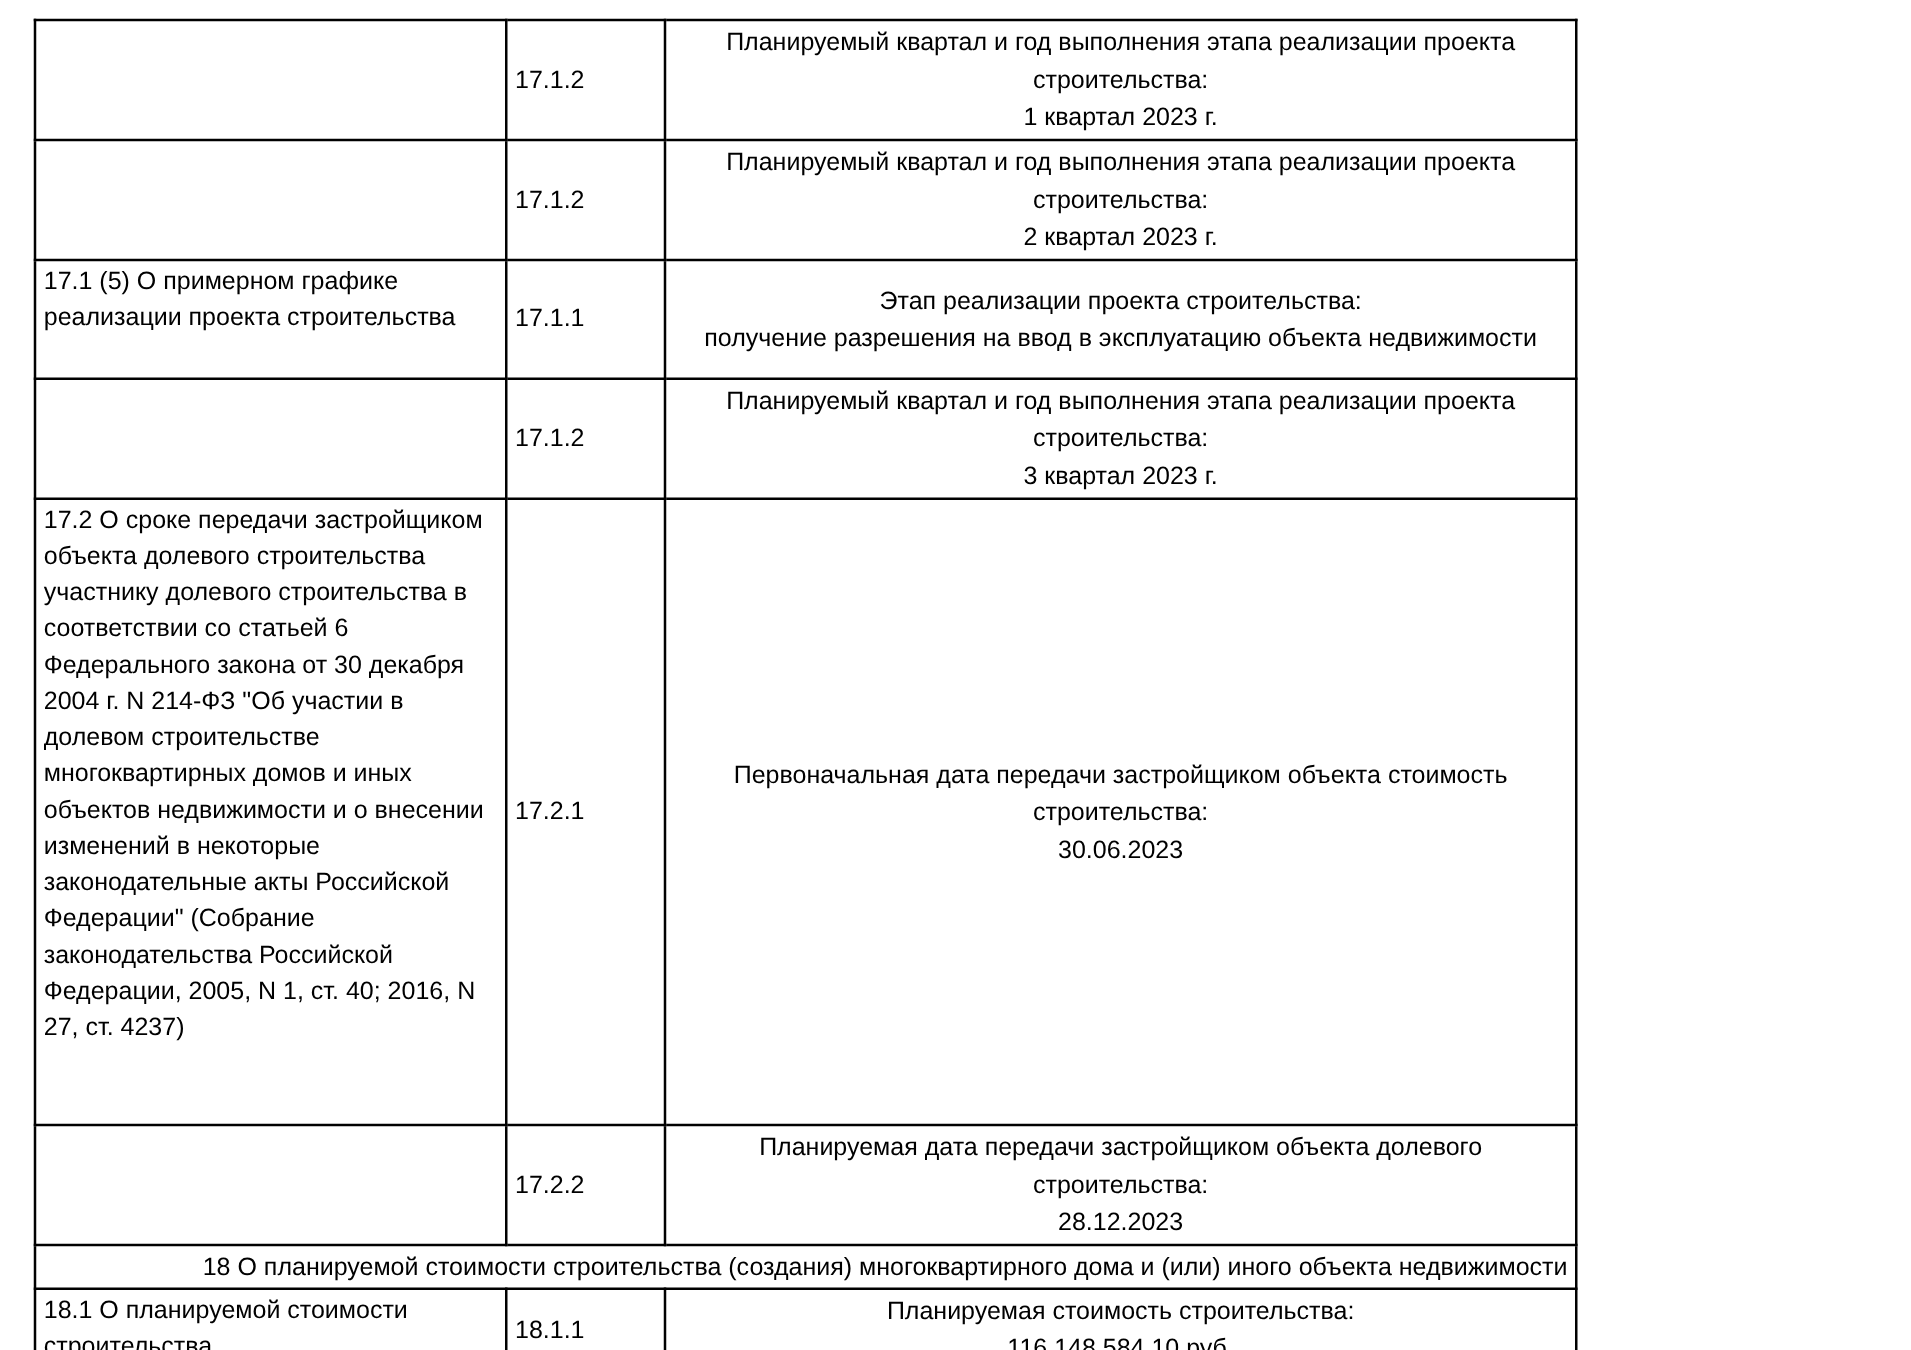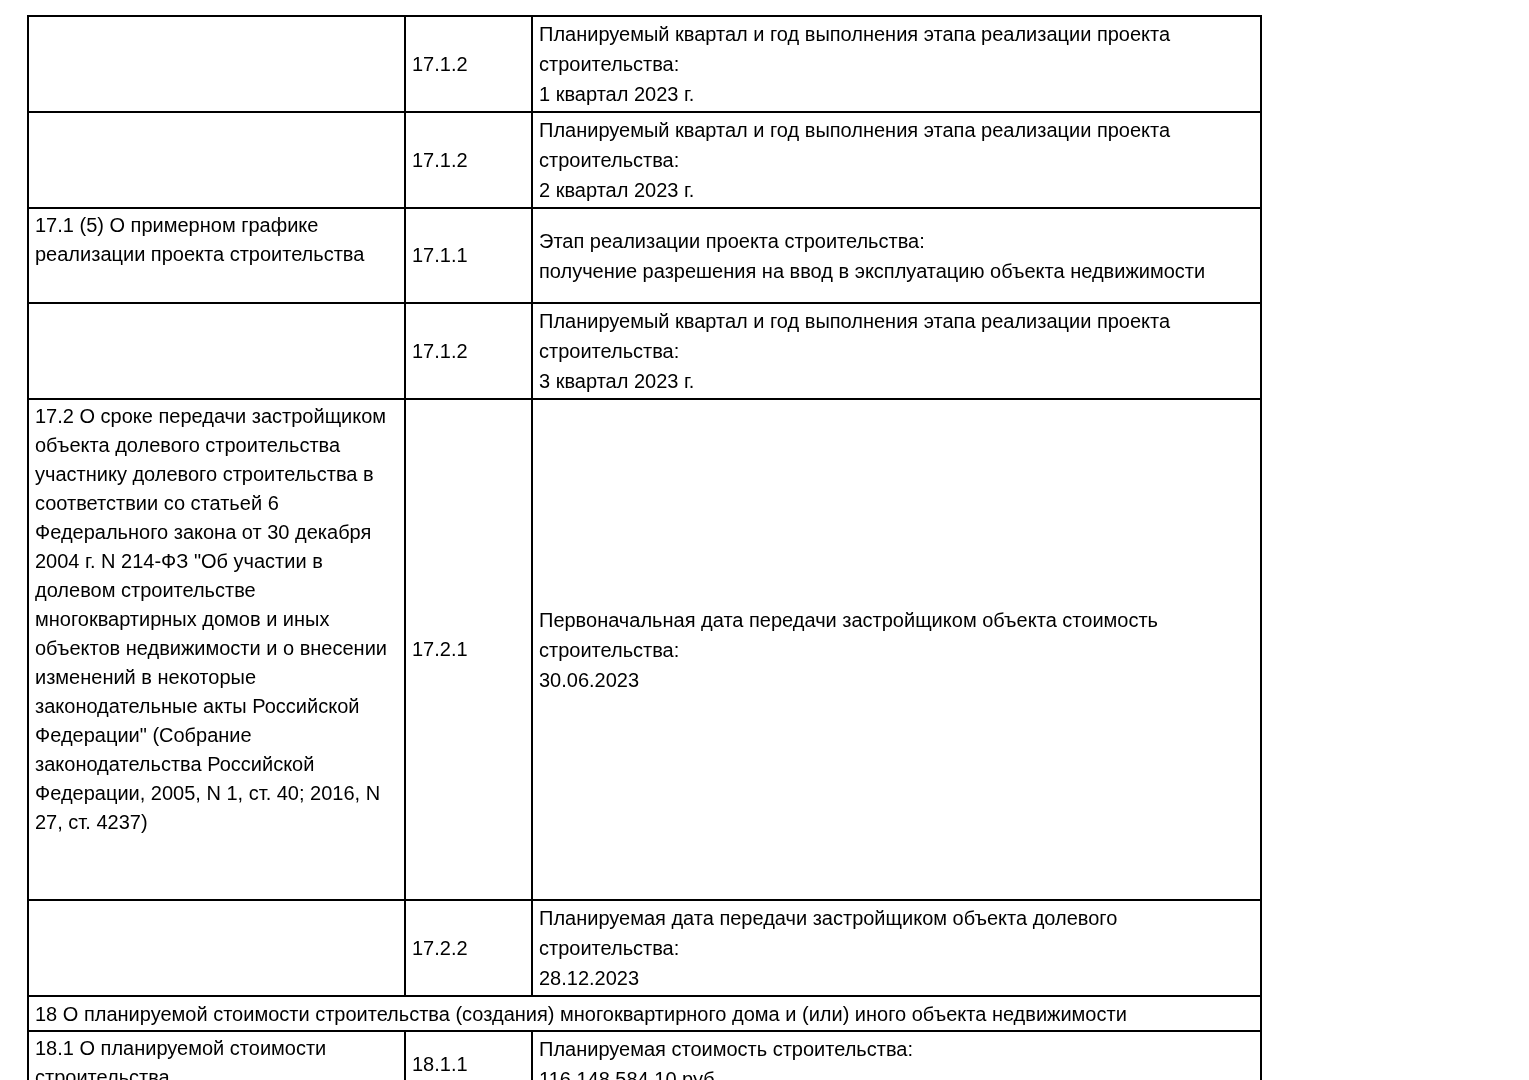--- a/index.html
+++ b/index.html
@@ -19,22 +19,22 @@
     padding-left: 28px;
   }
   table.doc td {
     border: 2px solid #000000;
     padding: 2px 6px;
     font-size: 20px;
     overflow: hidden;
   }
   td.c1 { vertical-align: top; line-height: 29px; }
   td.c2 { vertical-align: middle; line-height: 29px; }
-  td.c3 { vertical-align: middle; line-height: 30px; }
-  td.hdr { vertical-align: middle; line-height: 26px; }
+  td.c3 { vertical-align: middle; line-height: 30px; text-align: center; }
+  td.hdr { vertical-align: middle; line-height: 26px; text-align: right; }
   .val { font-weight: 400; }
 </style>
 </head>
 <body>
 
 <table class="doc">
   <colgroup>
     <col style="width:377px">
     <col style="width:127px">
     <col>

